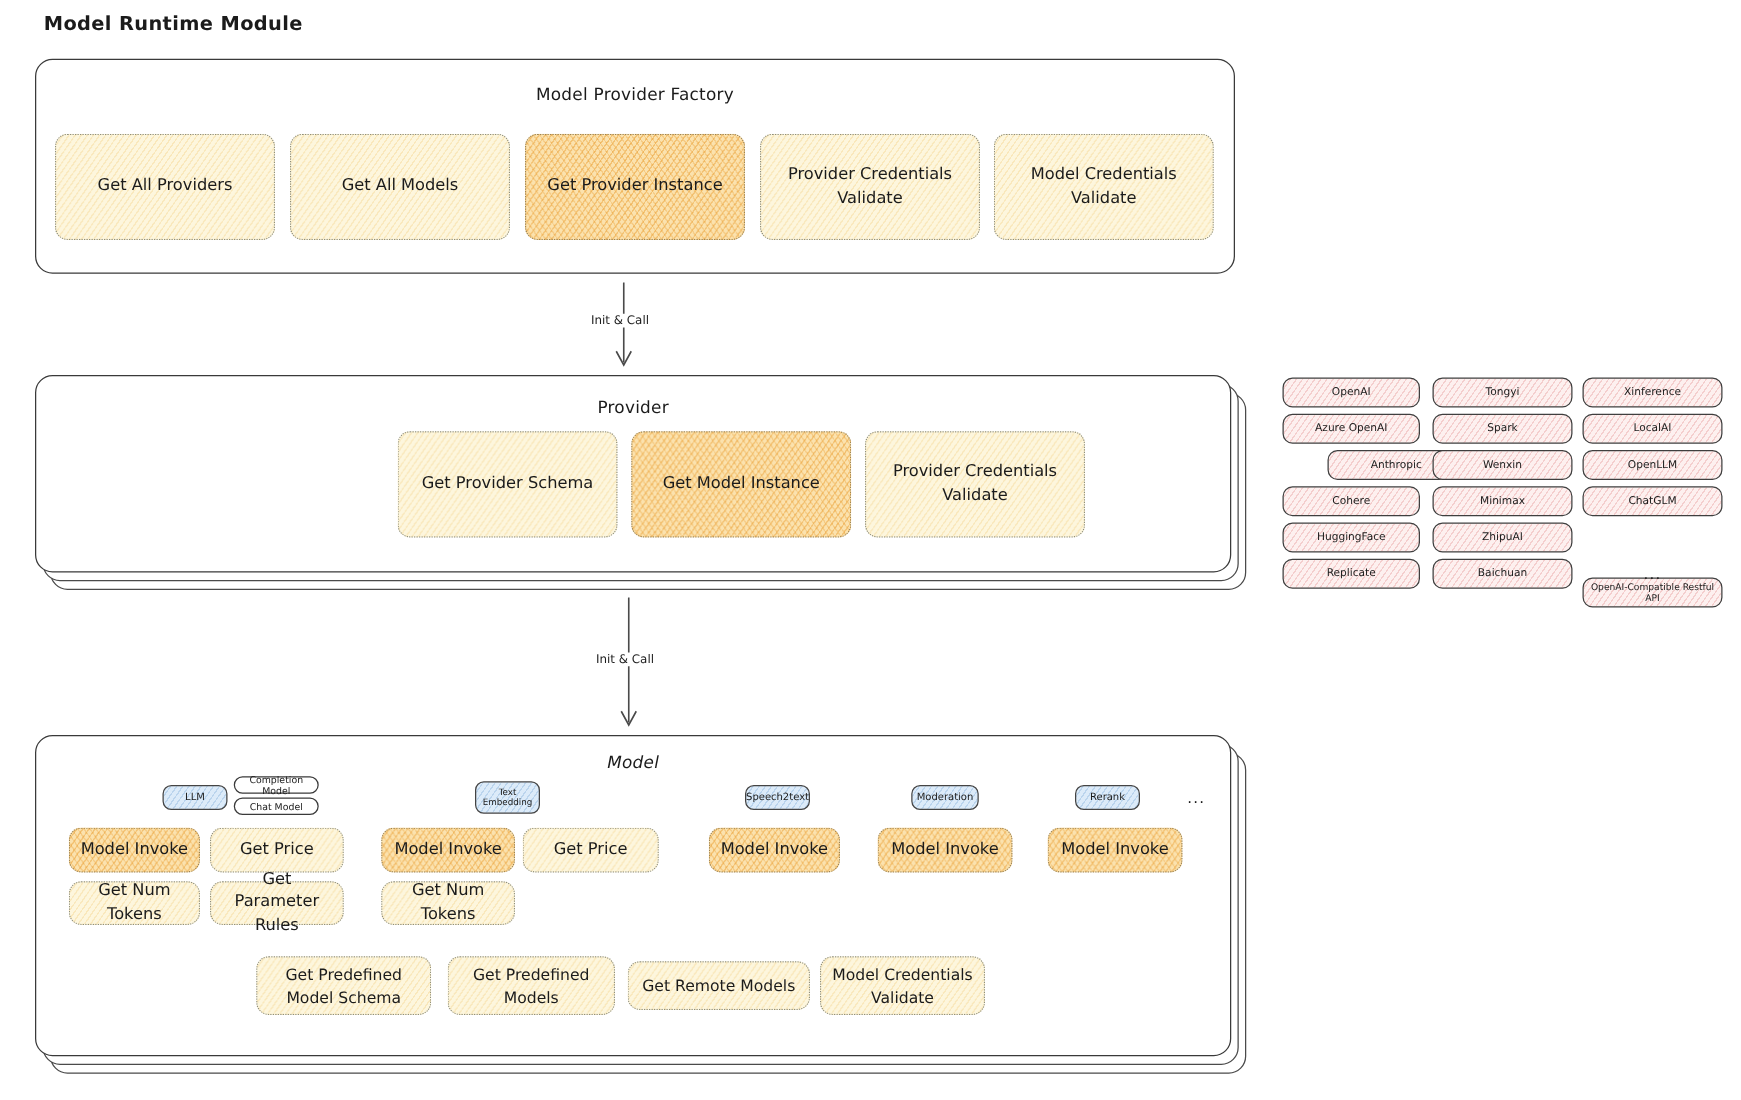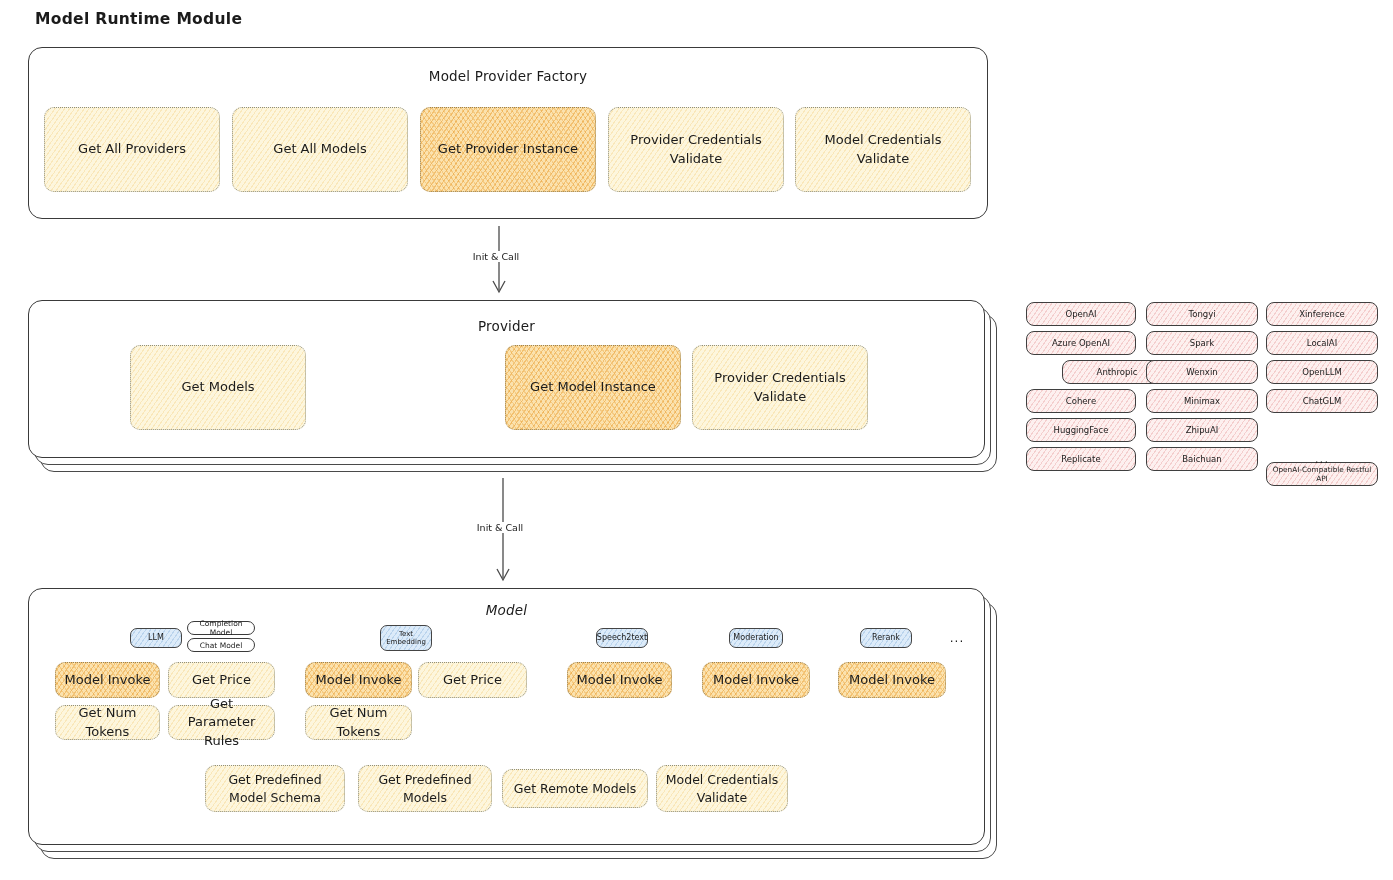--- a/index.html
+++ b/index.html
@@ -87,21 +87,21 @@
     <line x1="10" y1="0" x2="10" y2="64" stroke="#4a4a4a" stroke-width="1.3"></line>
     <polyline points="4,55 10,66 16,55" fill="none" stroke="#4a4a4a" stroke-width="1.3"></polyline>
   </svg>
   <div class="abs arrow-label" style="left:496px;top:251px;">Init &amp; Call</div>
 
   <div class="abs layer" style="left:40px;top:314px;width:957px;height:158px;"></div>
   <div class="abs layer" style="left:34px;top:307px;width:957px;height:158px;"></div>
   <div class="abs container" style="left:28px;top:300px;width:957px;height:158px;"></div>
   <div class="abs container-title" style="left:28px;top:318px;width:957px;">Provider</div>
 
-  <div class="abs node" style="left:130px;top:345px;width:176px;height:85px;">Get Models</div>
+  <div class="abs node" style="left:318px;top:345px;width:176px;height:85px;">Get Provider Schema</div>
   <div class="abs node hl" style="left:505px;top:345px;width:176px;height:85px;">Get Model Instance</div>
   <div class="abs node" style="left:692px;top:345px;width:176px;height:85px;">Provider Credentials Validate</div>
 
   <div class="abs chip" style="left:1026px;top:302px;width:110px;height:24px;">OpenAI</div>
   <div class="abs chip" style="left:1026px;top:331px;width:110px;height:24px;">Azure OpenAI</div>
   <div class="abs chip" style="left:1062px;top:360px;width:110px;height:24px;">Anthropic</div>
   <div class="abs chip" style="left:1026px;top:389px;width:110px;height:24px;">Cohere</div>
   <div class="abs chip" style="left:1026px;top:418px;width:110px;height:24px;">HuggingFace</div>
   <div class="abs chip" style="left:1026px;top:447px;width:110px;height:24px;">Replicate</div>
 

